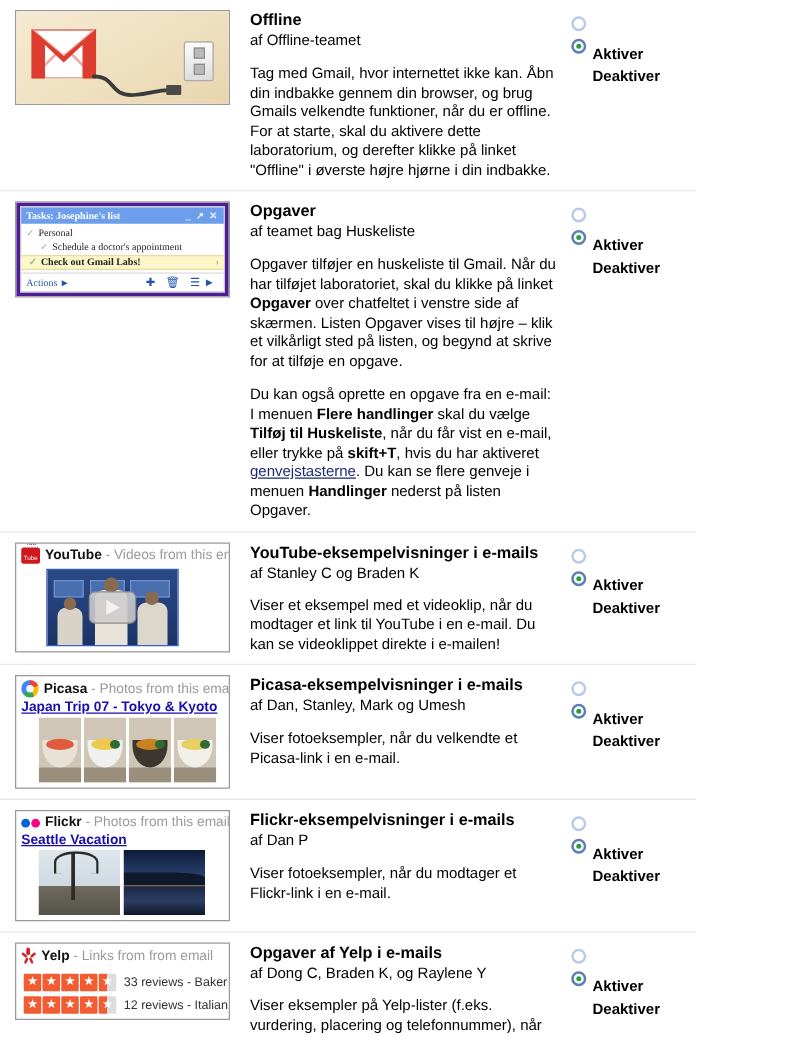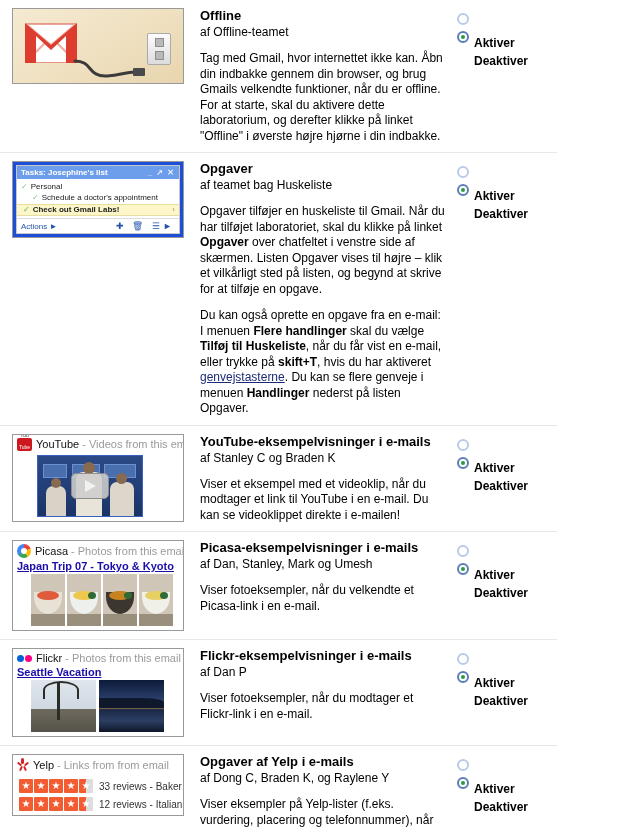--- a/index.html
+++ b/index.html
@@ -141,21 +141,21 @@
   }
   .gm-socket i {
     display: block;
     width: 7px; height: 7px;
     background: #b9b9b9;
     border: 1px solid #8d8d8d;
     margin: 4px auto 3px auto;
   }
 
   
-  .tasks-thumb { background: #1d4ed8; padding: 3px; }
+  .tasks-thumb { background: #4c1d95; padding: 3px; font-family: Liberation Serif, serif; }
   .tasks-box { border: 1px solid #c8c8c8; background: #fff; }
   .tasks-head {
     background: #6d9eeb;
     color: #ffffff;
     font-size: 8px;
     font-weight: bold;
     padding: 2px 4px;
     display: flex;
     justify-content: space-between;
     align-items: center;
@@ -192,21 +192,21 @@
   .tasks-foot .icons { color: #2255aa; letter-spacing: 3px; font-size: 9px; }
 
   
   .svc-head {
     display: flex; align-items: center;
     padding: 3px 4px 2px 4px;
     font-size: 11px;
     white-space: nowrap;
     overflow: hidden;
   }
-  .svc-name { font-weight: normal; color: #111; }
+  .svc-name { font-weight: bold; color: #111; }
   .svc-sub { color: #9a9a9a; margin-left: 3px; }
   .svc-link {
     display: block;
     padding: 0 4px 2px 4px;
     font-size: 11px;
     font-weight: bold;
     color: #1a0dab;
     text-decoration: underline;
     white-space: nowrap;
     overflow: hidden;

